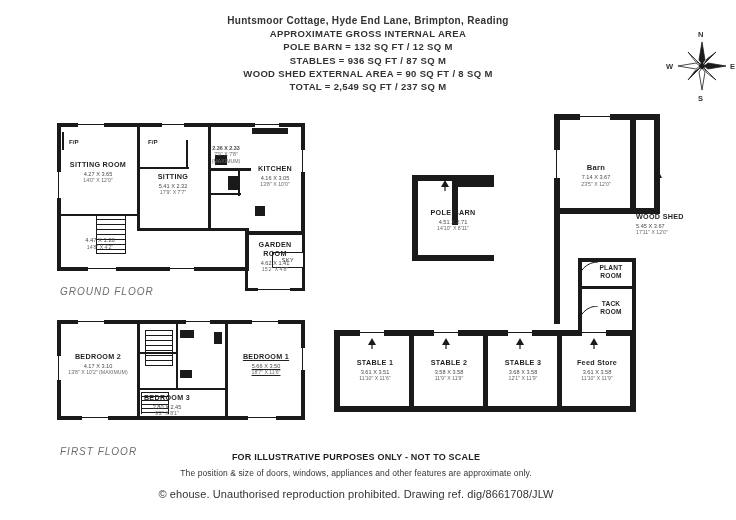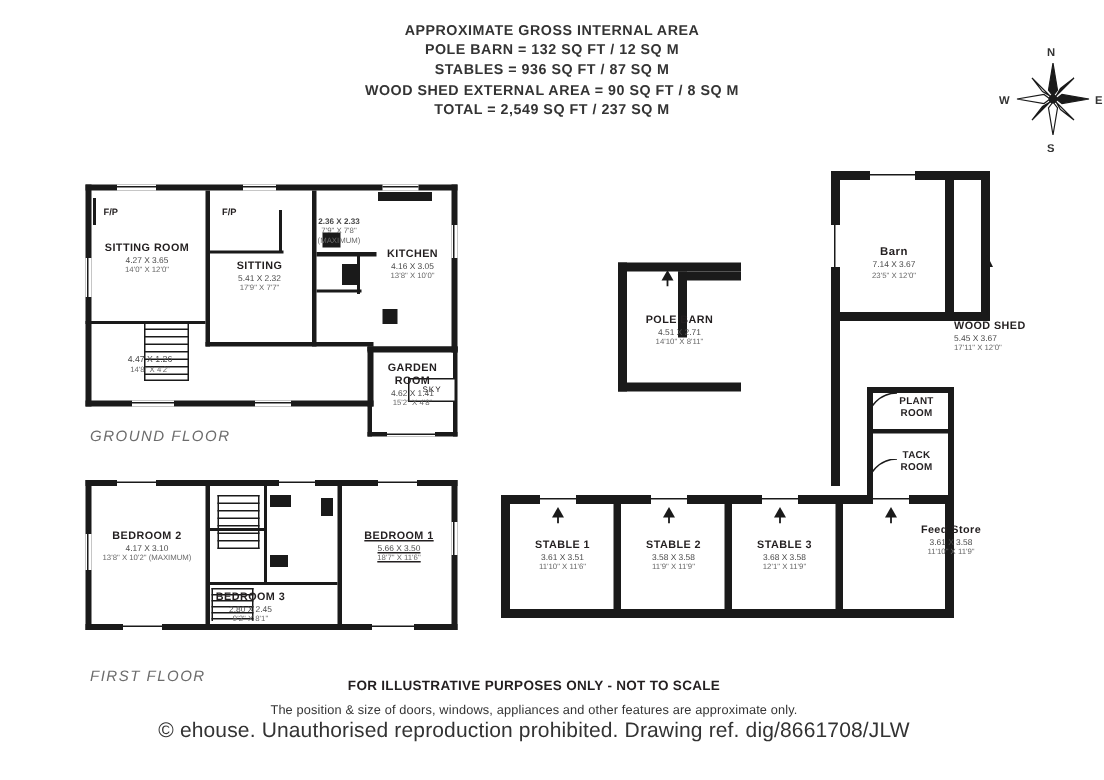--- a/index.html
+++ b/index.html
@@ -25,21 +25,21 @@
   .header .title { font-size:10px; letter-spacing:0.3px; }
 
   
   .compass { position:absolute; left:700px; top:34px; width:0; height:0; }
   .compass .lbl { position:absolute; font-size:7.5px; font-weight:bold; color:#333; }
 
   
   .footer { position:absolute; left:0; top:452px; width:712px; text-align:center; }
   .footer .f1 { font-size:9px; font-weight:bold; letter-spacing:0.2px; color:#231f20; }
   .footer .f2 { font-size:8.5px; color:#333; margin-top:6px; letter-spacing:0.1px;}
-  .footer .f3 { font-size:14px; color:#333; margin-top:0; letter-spacing:0.1px;}
+  .footer .f3 { font-size:11px; color:#333; margin-top:10px; letter-spacing:0.1px;}
 
   
   .floor-label {
     position:absolute; font-size:10px; letter-spacing:1px; color:#6c6c6c;font-style:italic;
   }
 
   
   .wall { position:absolute; background:#1a1a1a; }
 
   .rlabel { position:absolute; text-align:center; line-height:1.25; }
@@ -61,20 +61,21 @@
   .winline { position:absolute; background:#1a1a1a; }
 
   svg { display:block; }
 </style>
 </head>
 <body>
 
 <div class="wrap">
 
   <div class="header">
+    <div class="line title">Huntsmoor Cottage, Hyde End Lane, Brimpton, Reading</div>
     <div class="line">APPROXIMATE GROSS INTERNAL AREA</div>
     <div class="line">POLE BARN = 132 SQ FT / 12 SQ M</div>
     <div class="line">STABLES = 936 SQ FT / 87 SQ M</div>
     <div class="line">WOOD SHED EXTERNAL AREA = 90 SQ FT / 8 SQ M</div>
     <div class="line">TOTAL = 2,549 SQ FT / 237 SQ M</div>
   </div>
 
   <div class="compass">
     <svg width="64" height="64" style="position:absolute; left:-30px; top:0px;">
       <g fill="#1a1a1a" stroke="#1a1a1a" stroke-width="0.8">
@@ -381,21 +382,21 @@
     <div class="rlabel" style="left:414px; top:358px; width:70px;">
       <div class="nm">STABLE 2</div>
       <div class="d1">3.58 X 3.58</div>
       <div class="d2">11'9" X 11'9"</div>
     </div>
     <div class="rlabel" style="left:488px; top:358px; width:70px;">
       <div class="nm">STABLE 3</div>
       <div class="d1">3.68 X 3.58</div>
       <div class="d2">12'1" X 11'9"</div>
     </div>
-    <div class="rlabel" style="left:562px; top:348px; width:70px;padding-left:37px;">
+    <div class="rlabel" style="left:562px; top:358px; width:70px;">
       <div class="nm">Feed Store</div>
       <div class="d1">3.61 X 3.58</div>
       <div class="d2">11'10" X 11'9"</div>
     </div>
   </div>
 
   <div class="footer">
     <div class="f1">FOR ILLUSTRATIVE PURPOSES ONLY - NOT TO SCALE</div>
     <div class="f2">The position &amp; size of doors, windows, appliances and other features are approximate only.</div>
     <div class="f3">© ehouse. Unauthorised reproduction prohibited. Drawing ref. dig/8661708/JLW</div>

